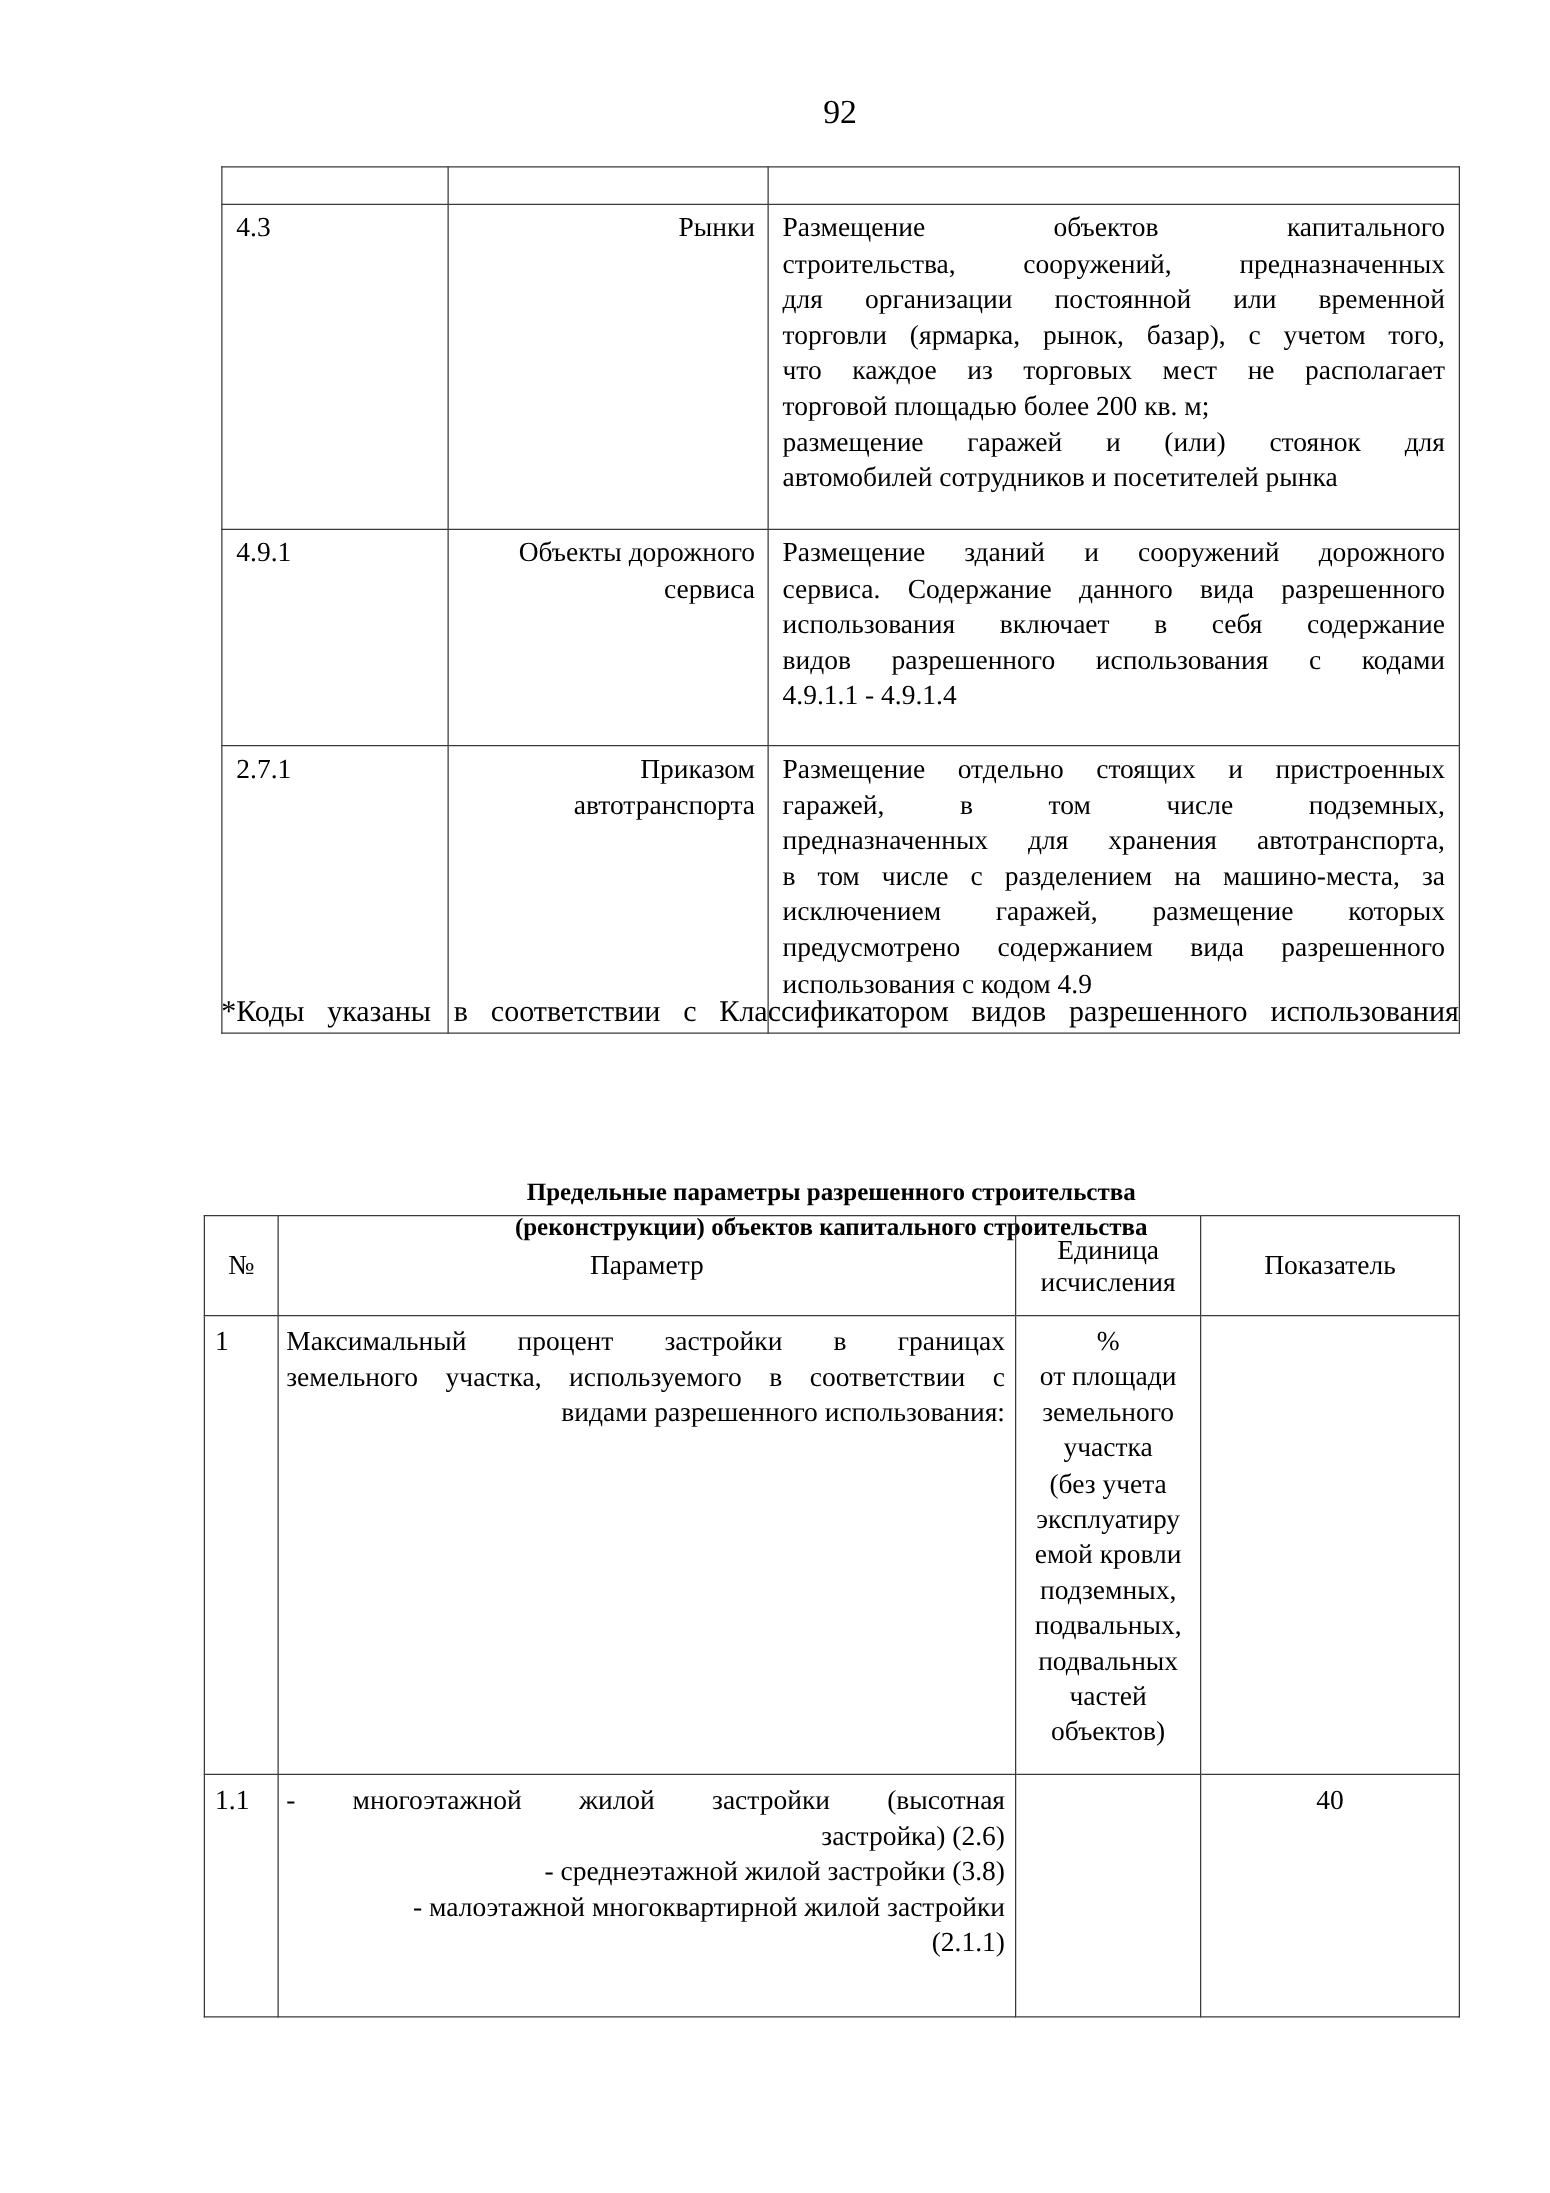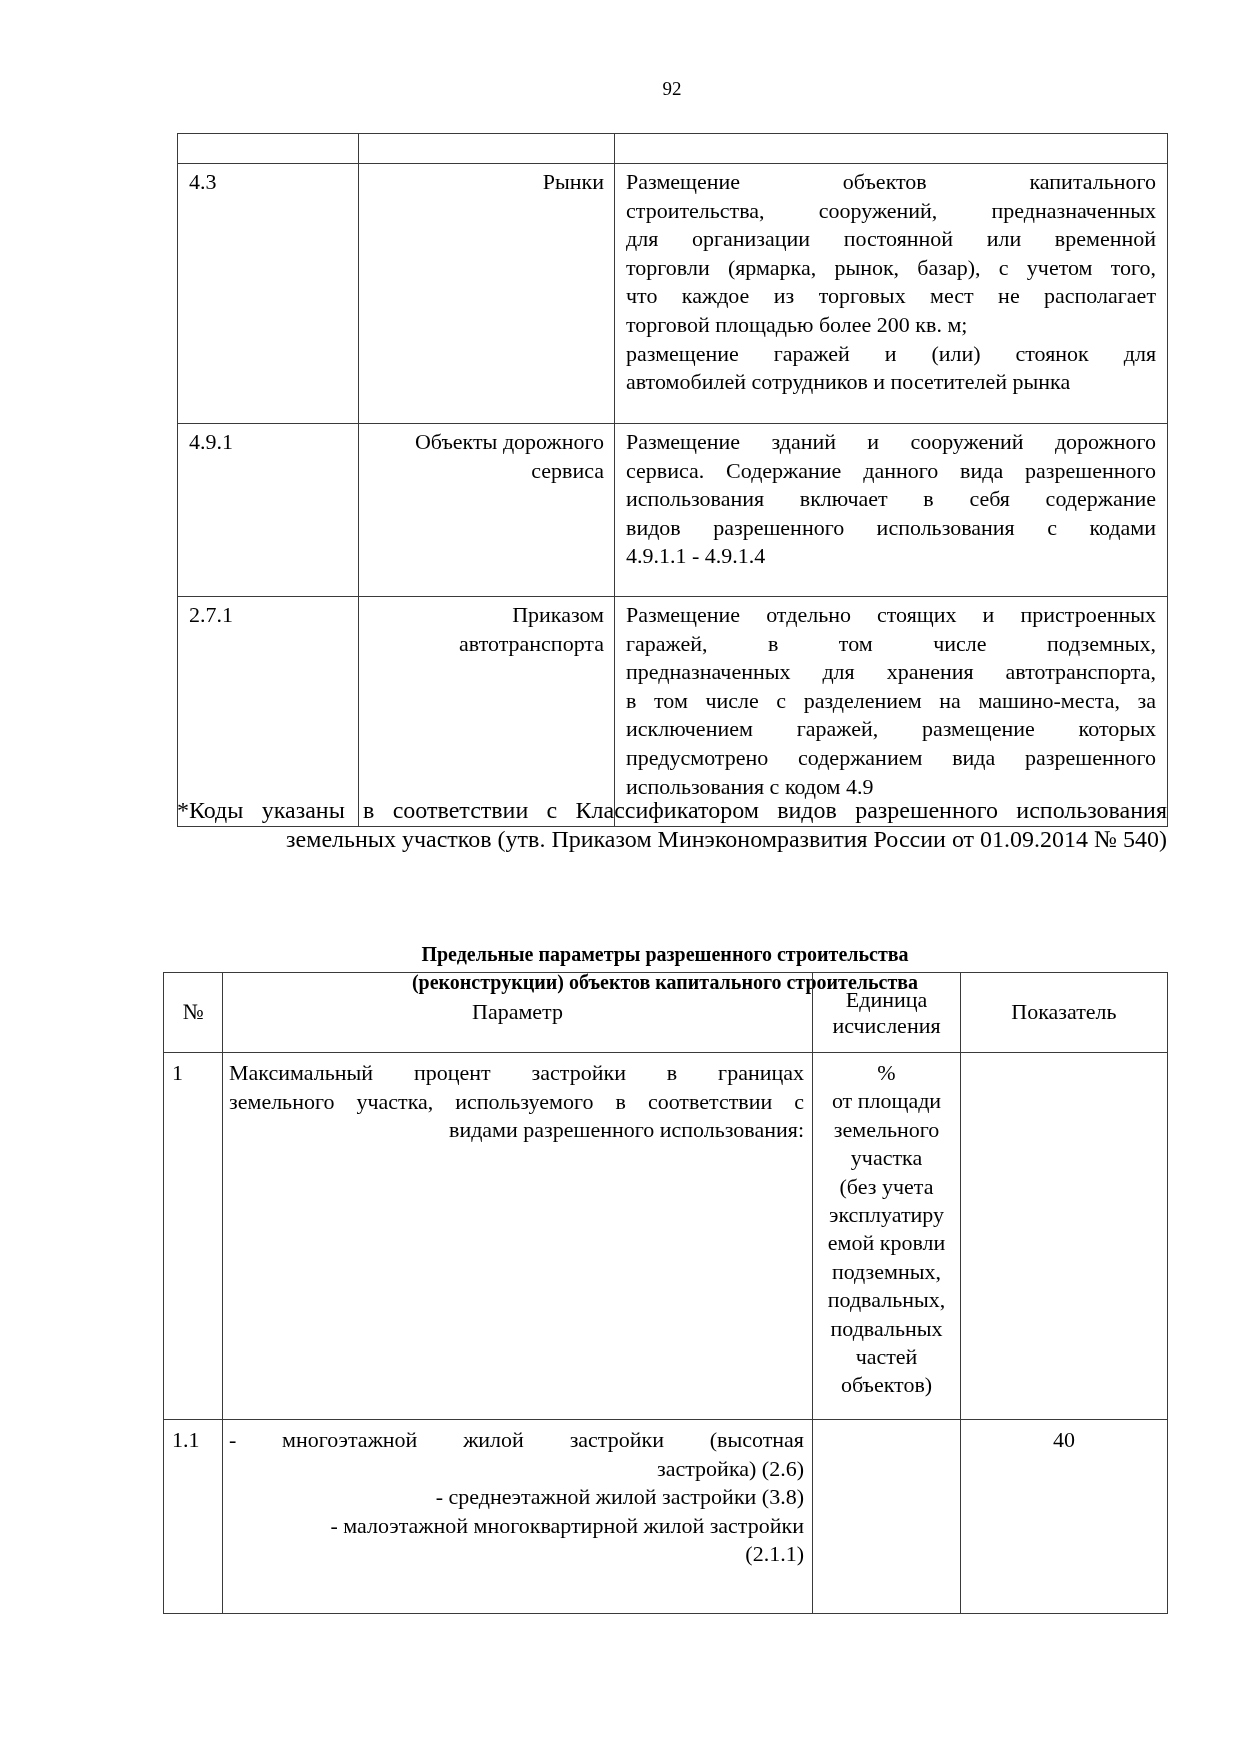--- a/index.html
+++ b/index.html
@@ -1,18 +1,18 @@
 <!DOCTYPE html>
 <html><head>
 <meta charset="utf-8">
 <style>
   html, body { margin: 0; padding: 0; background: #ffffff; }
   body { width: 1240px; height: 1754px; position: relative; overflow: hidden;
          font-family: "Liberation Serif", "DejaVu Serif", serif; color: #000; }
-  .page-num { position: absolute; left: 177px; width: 990px; top: 76px; text-align: center; font-size: 19px; line-height: 26px; }
+  .page-num { position: absolute; left: 177px; width: 990px; top: 76px; text-align: center; font-size: 27px; line-height: 26px; }
   table { border-collapse: collapse; position: absolute; table-layout: fixed; }
   td, th { border: 1.5px solid #3a3a3a; vertical-align: top; font-size: 22px; line-height: 28.6px; padding: 0; font-weight: normal; }
   .t1 { left: 177px; top: 133px; width: 990px; }
   .t1 td { padding: 4px 10px 0 11px; }
   .t1 .desc { text-align: justify; text-align-last: left; padding-right: 11px; }
   .t1 .desc span { display: block; text-align: justify; }
   .line-j { display: block; text-align: justify; text-align-last: justify; }
   .line-l { display: block; text-align: right; }
   .footnote { position: absolute; left: 177px; width: 990px; top: 796px; font-size: 24px; line-height: 29px; }
   .t2-title { position: absolute; left: 163px; width: 1004px; top: 916px; text-align: center; font-weight: bold; font-size: 20px; line-height: 28px; margin-top: 24px; }
@@ -82,21 +82,20 @@
       <span class="line-j">исключением гаражей, размещение которых</span>
       <span class="line-j">предусмотрено содержанием вида разрешенного</span>
       <span class="line-l">использования с кодом 4.9</span>
     </td>
   </tr>
 </tbody>
   </table>
 
 <div class="footnote">
   <span class="line-j">*Коды указаны в соответствии с Классификатором видов разрешенного использования</span>
-  <span class="line-l">земельных участков (утв. Приказом Минэкономразвития России от 01.09.2014 № 540)</span>
 </div>
 
 <div class="t2-title">
   <div>Предельные параметры разрешенного строительства</div>
   <div>(реконструкции) объектов капитального строительства</div>
 </div>
 
 <table class="t2">
   <colgroup>
       <col style="width:59px">

